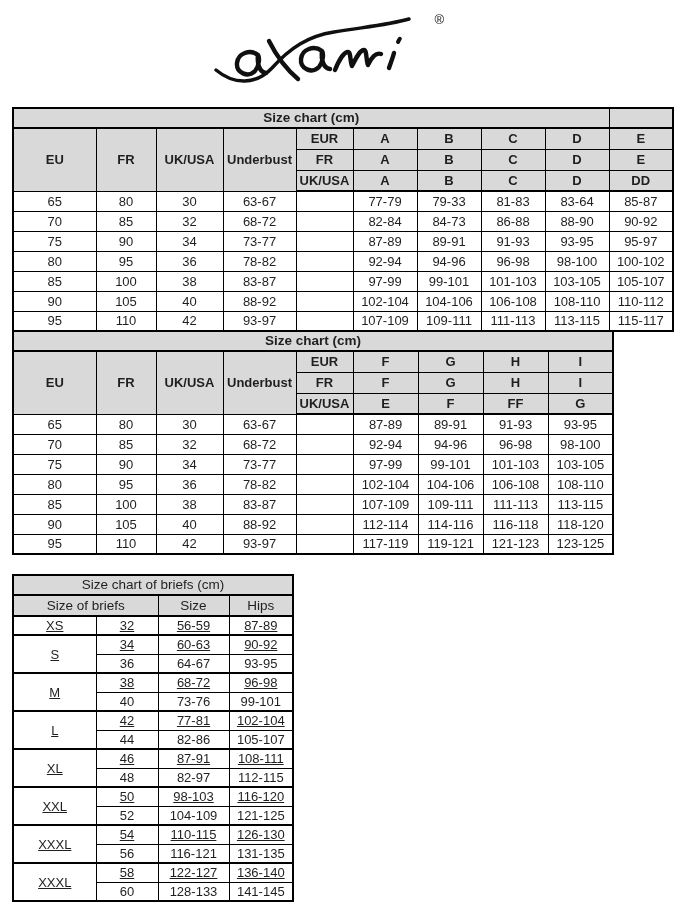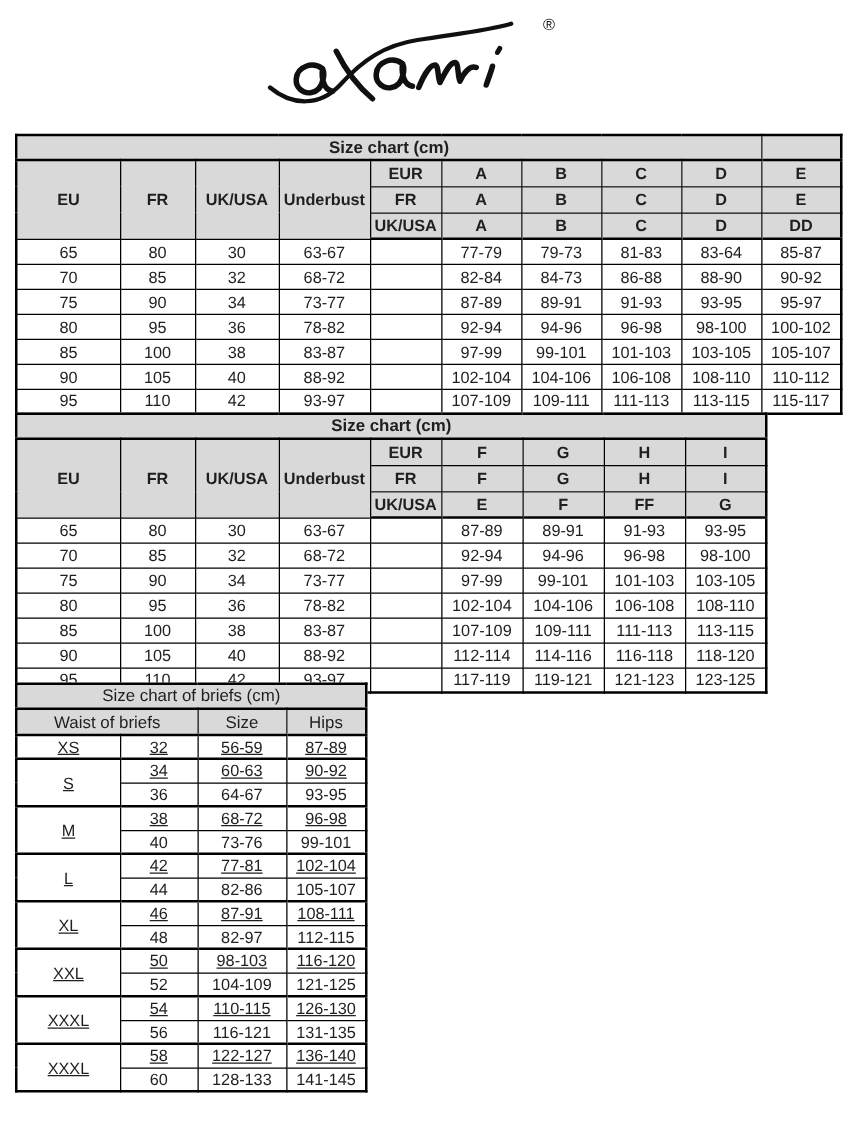--- a/index.html
+++ b/index.html
@@ -20,21 +20,21 @@
     position:absolute;border-collapse:collapse;table-layout:fixed;
     background:#ffffff;border:2px solid #000;
   }
   th,td{
     border:1px solid #000;padding:0 2px;text-align:center;vertical-align:middle;
     font-size:13px;font-weight:normal;color:#1f1f1f;
     white-space:nowrap;overflow:hidden;line-height:1;
   }
   .t1{left:12px;top:107px;width:660px;}
   .t2{left:12px;top:330px;width:600px;}
-  .t3{left:12px;top:546px;width:280px;}
+  .t3{left:12px;top:574px;width:280px;}
   tr.title-row{height:20px;}
   tr.hdr-row{height:21px;}
   tr.data-row{height:20px;}
   .t3 tr.data-row{height:19px;}
   .title-row th{
     background:#d9d9d9;font-weight:bold;font-size:13.5px;
     border-bottom:2px solid #000;
     margin-top:48px;
   }
   .hdr-row th{background:#d9d9d9;font-weight:bold;}
@@ -114,21 +114,21 @@
           <th>D</th>
           <th>DD</th>
         </tr>
         <tr class="data-row">
           <td>65</td>
           <td>80</td>
           <td>30</td>
           <td>63-67</td>
           <td></td>
           <td>77-79</td>
-          <td>79-73</td>
+          <td>79-33</td>
           <td>81-83</td>
           <td>83-64</td>
           <td>85-87</td>
         </tr>
         <tr class="data-row">
           <td>70</td>
           <td>85</td>
           <td>32</td>
           <td>68-72</td>
           <td></td>
@@ -327,21 +327,21 @@
       <col style="width:83px">
         <col style="width:62px">
         <col style="width:71px">
         <col style="width:64px">
     </colgroup>
     <tbody>
         <tr class="title-row">
           <th colspan="4">Size chart of briefs (cm)</th>
         </tr>
         <tr class="hdr-row hdr-last">
-          <th colspan="2">Waist of briefs</th>
+          <th colspan="2">Size of briefs</th>
           <th>Size</th>
           <th>Hips</th>
         </tr>
         <tr class="data-row group-first">
           <td rowspan="1">XS</td>
           <td>32</td>
           <td>56-59</td>
           <td>87-89</td>
         </tr>
         <tr class="data-row group-first">

